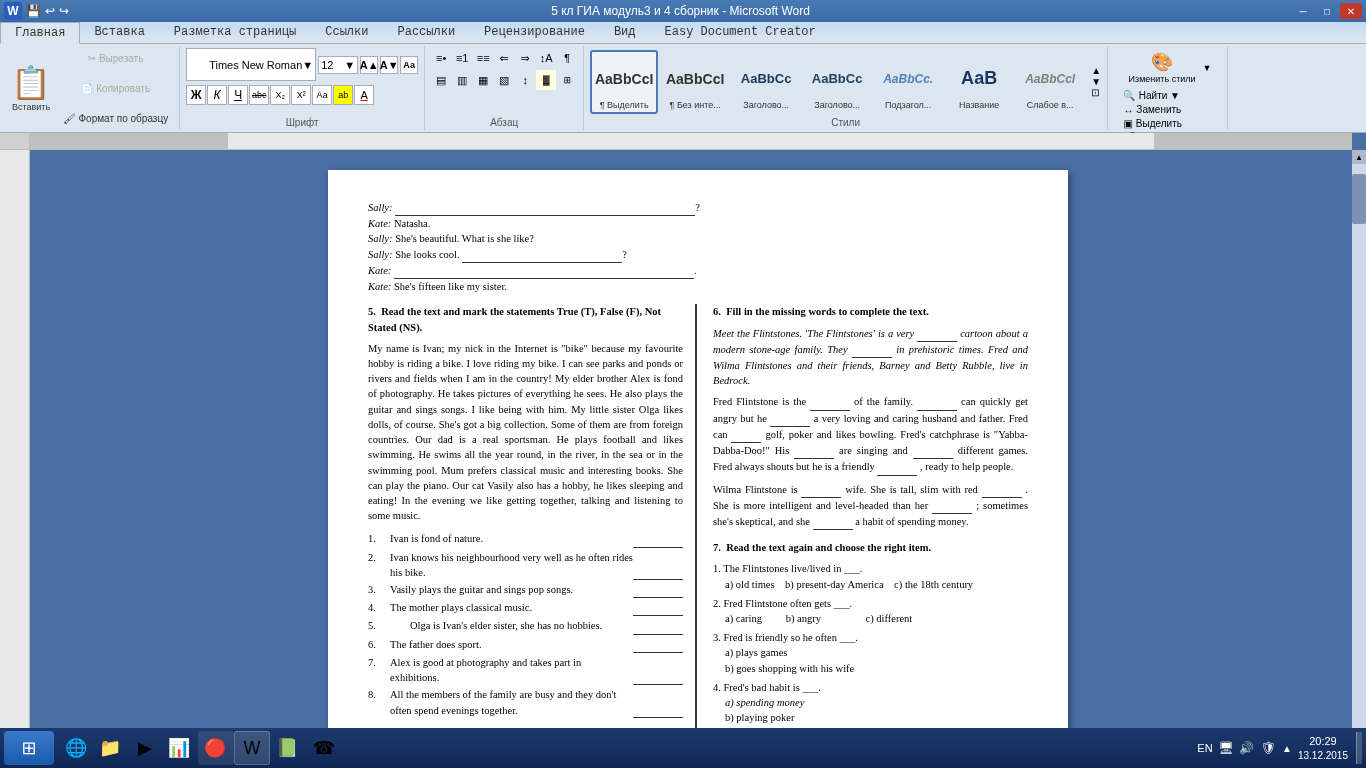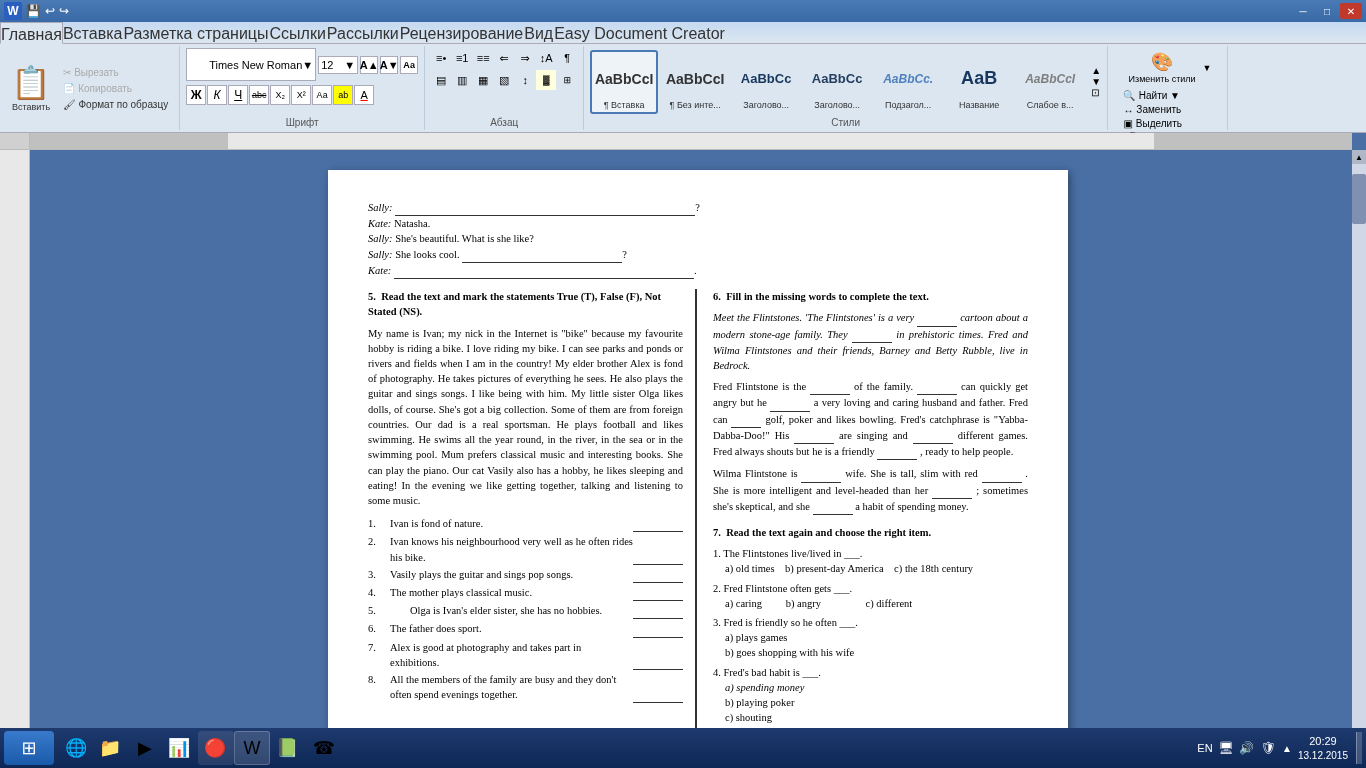--- a/index.html
+++ b/index.html
@@ -13,29 +13,29 @@
     }
     #titlebar-left { display: flex; align-items: center; gap: 4px; }
     #titlebar-center { flex: 1; text-align: center; font-size: 12px; }
     #titlebar-right { display: flex; gap: 2px; }
     .title-btn { width: 22px; height: 16px; display: flex; align-items: center; justify-content: center; font-size: 10px; cursor: pointer; border-radius: 2px; }
     .title-btn.close { background: #c0392b; }
 
     
     #ribbon { background: #dce6f0; border-bottom: 1px solid #aab; }
     #ribbon-tabs { display: flex; background: linear-gradient(to bottom, #c5d9f1, #dce6f0); border-bottom: 1px solid #aab; height: 22px; }
-    .ribbon-tab { padding: 3px 0; font-size: 16px; cursor: pointer; color: #333; border-right: 1px solid transparent; }
+    .ribbon-tab { padding: 3px 14px; font-size: 12px; cursor: pointer; color: #333; border-right: 1px solid transparent; font-family: Liberation Mono, monospace; }
     .ribbon-tab.active { background: #dce6f0; border: 1px solid #aab; border-bottom: 1px solid #dce6f0; margin-bottom: -1px; }
 
     #ribbon-content { display: flex; align-items: stretch; padding: 2px 0; height: 88px; }
     .ribbon-group { display: flex; flex-direction: column; align-items: center; border-right: 1px solid #bcd; padding: 2px 6px; min-width: 60px; }
     .ribbon-group-label { font-size: 10px; color: #555; margin-top: auto; padding-top: 2px; }
     .ribbon-group-content { display: flex; align-items: center; gap: 2px; flex: 1; }
     .paste-btn { display: flex; flex-direction: column; align-items: center; justify-content: center; width: 50px; height: 64px; cursor: pointer; border: 1px solid transparent; border-radius: 2px; font-size: 10px; color: #333; }
-    .clipboard-small { display: flex; flex-direction: column; gap: 1px; justify-content: center; }
+    .clipboard-small { display: flex; flex-direction: column; gap: 15px; justify-content: center; text-align: center; }
     .small-btn { font-size: 10px; color: #333; cursor: pointer; padding: 1px 4px; border: 1px solid transparent; border-radius: 2px; white-space: nowrap; }
     .small-btn.disabled { color: #aaa; }
 
     
     .font-row { display: flex; gap: 2px; align-items: center; }
     .font-name-box { width: 130px; height: 33px; border: 1px solid #aab; background: white; font-size: 11px; padding: 0 2px; display: flex; align-items: center; justify-content: flex-end; cursor: pointer; }
     .font-size-box { width: 40px; height: 18px; border: 1px solid #aab; background: white; font-size: 11px; padding: 0 2px; display: flex; align-items: center; justify-content: space-between; cursor: pointer; }
     .font-btn-sm { width: 18px; height: 18px; border: 1px solid #aab; background: white; font-size: 11px; display: flex; align-items: center; justify-content: center; cursor: pointer; font-weight: bold; }
     .font-style-row { display: flex; gap: 1px; align-items: center; margin-top: 2px; }
     .fstyle-btn { width: 20px; height: 20px; border: 1px solid #aab; background: white; display: flex; align-items: center; justify-content: center; font-size: 12px; cursor: pointer; }
@@ -83,20 +83,21 @@
 </head>
 <body>
 
 <div id="titlebar">
   <div id="titlebar-left">
     <div style="width:18px;height:18px;background:#2a5fbf;color:white;font-weight:bold;font-size:12px;display:flex;align-items:center;justify-content:center;border-radius:2px;">W</div>
     <div style="font-size:12px;cursor:pointer;color:white;">💾</div>
     <div style="font-size:12px;cursor:pointer;color:white;">↩</div>
     <div style="font-size:12px;cursor:pointer;color:white;">↪</div>
   </div>
+  <div id="titlebar-center">5 кл ГИА модуль3 и 4 сборник - Microsoft Word</div>
   <div id="titlebar-right">
     <div class="title-btn">─</div>
     <div class="title-btn">□</div>
     <div class="title-btn close">✕</div>
   </div>
 </div>
 
 <div id="ribbon">
   <div id="ribbon-tabs">
     <div class="ribbon-tab active">Главная</div>
@@ -177,21 +178,21 @@
           <div class="para-btn" style="font-size:9px;">⊞</div>
         </div>
       </div>
       <div class="ribbon-group-label">Абзац</div>
     </div>
 
     <div class="ribbon-group" style="min-width:480px;">
       <div class="styles-area">
         <div class="style-item active">
           <div class="style-preview" style="font-size:14px;color:#333;">AaBbCcI</div>
-          <div class="style-label">¶ Вставка</div>
+          <div class="style-label">¶ Выделить</div>
         </div>
         <div class="style-item">
           <div class="style-preview" style="font-size:14px;color:#333;">AaBbCcI</div>
           <div class="style-label">¶ Без инте...</div>
         </div>
         <div class="style-item">
           <div class="style-preview" style="font-size:13px;color:#17375e;font-weight:bold;">AaBbCc</div>
           <div class="style-label">Заголово...</div>
         </div>
         <div class="style-item">
@@ -273,20 +274,24 @@
           <span class="doc-speaker">Sally:</span>
           <span> She's beautiful. What is she like?</span>
         </div>
         <div>
           <span class="doc-speaker">Sally:</span>
           <span> She looks cool. <span style="display:inline-block;border-bottom:1px solid #333;width:160px;">&nbsp;</span>?</span>
         </div>
         <div>
           <span class="doc-speaker">Kate:</span>
           <span> <span style="display:inline-block;border-bottom:1px solid #333;width:300px;">&nbsp;</span>.</span>
+        </div>
+        <div>
+          <span class="doc-speaker">Kate:</span>
+          <span> She's fifteen like my sister.</span>
         </div>
       </div>
 
       <div class="two-col">
 
         <div class="col-left" style="font-family:'Times New Roman',serif;font-size:10.5px;line-height:1.45;">
 
           <div style="font-weight:bold;margin-bottom:6px;">
             5.&nbsp;&nbsp;Read the text and mark the statements True (T), False (F), Not Stated (NS).
           </div>

